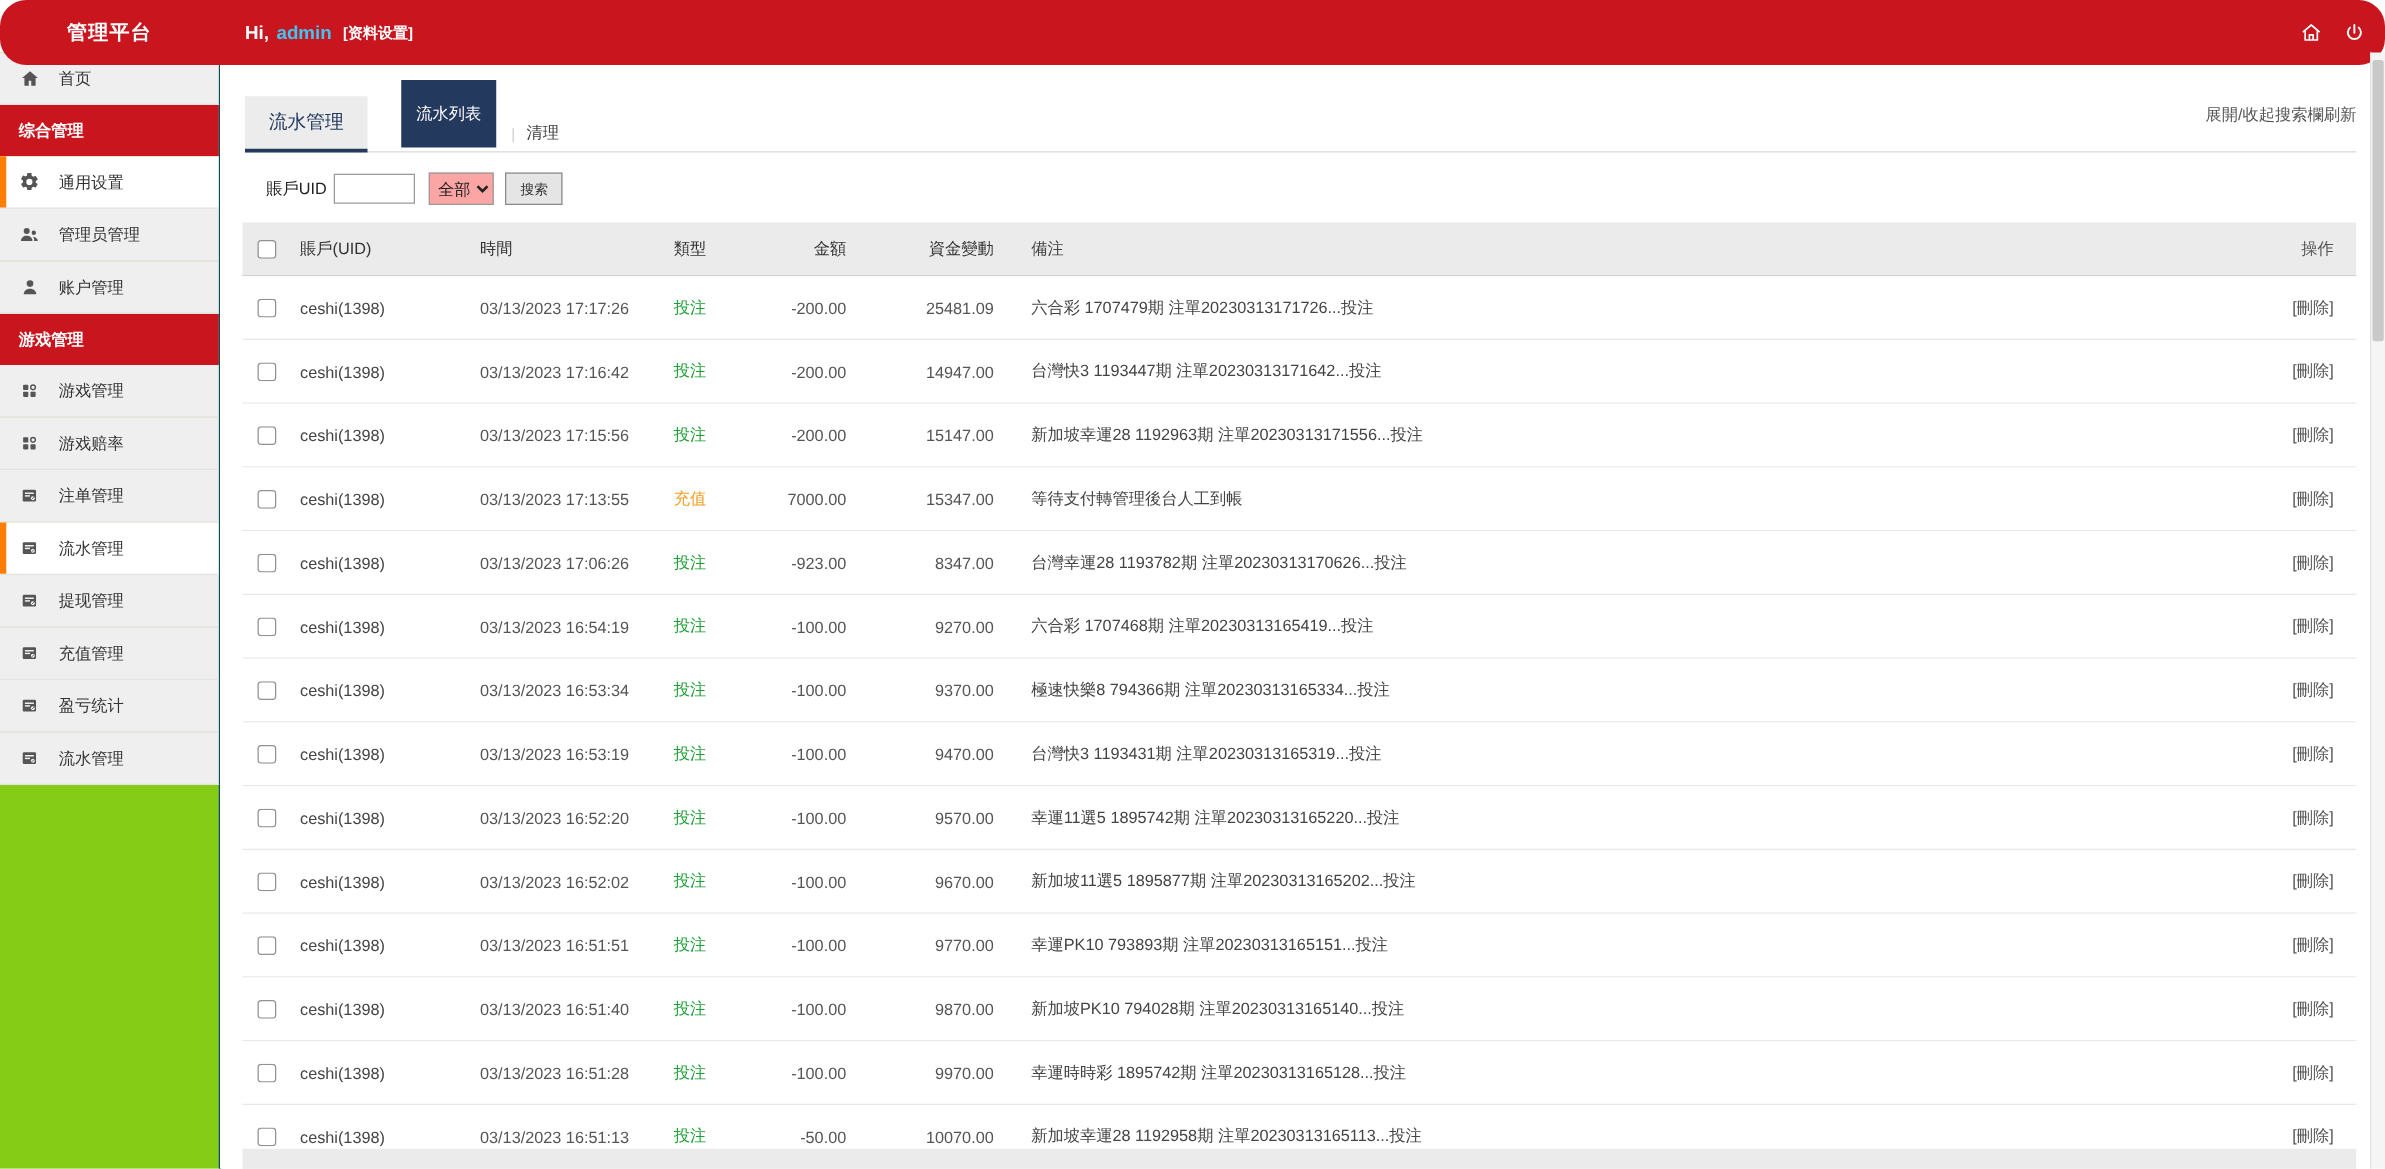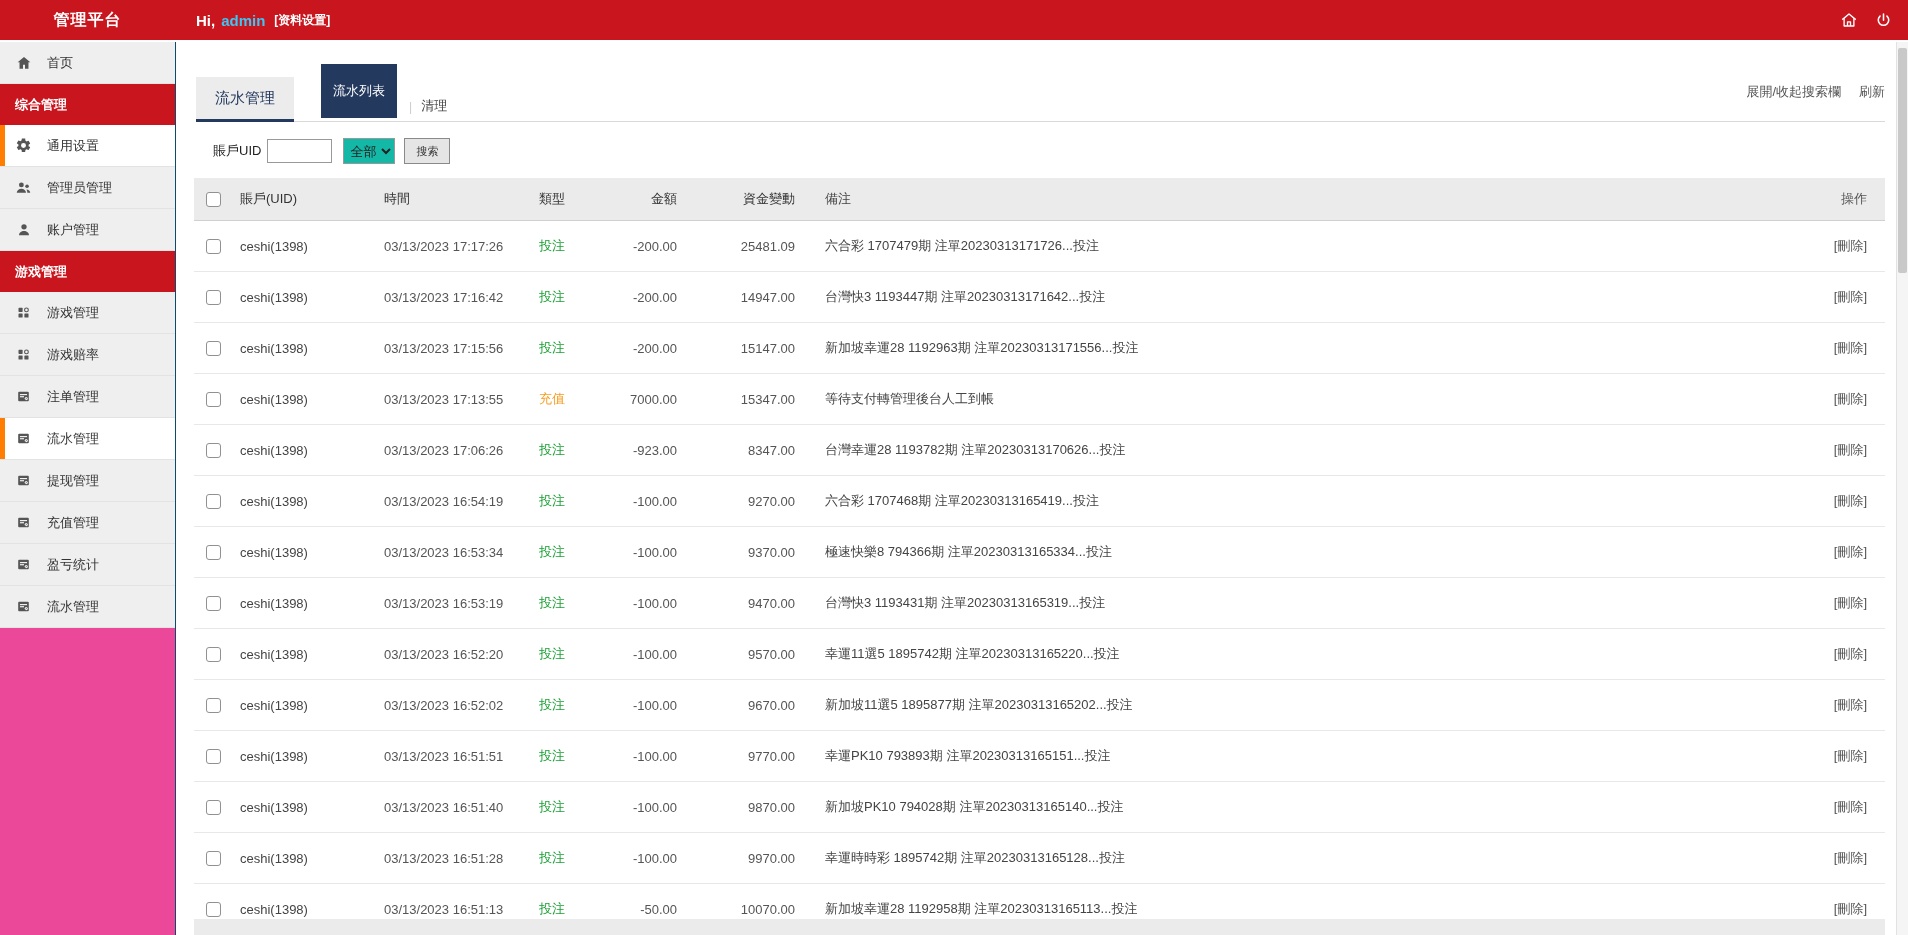--- a/index.html
+++ b/index.html
@@ -2,47 +2,47 @@
 <html><head>
 <meta charset="utf-8">
 <style>
   html,body{margin:0;padding:0;}
   body{
     width:1908px;height:935px;position:relative;overflow:hidden;
     background:#fff;font-family:"Liberation Sans","DejaVu Sans",sans-serif;
     -webkit-font-smoothing:antialiased;
   }
   
-  .topbar{position:absolute;top:0;left:0;right:0;height:40px;background:#c9151e;display:flex;align-items:center;z-index:5;}
+  .topbar{position:absolute;top:0;left:0;right:0;height:52px;background:#c9151e;display:flex;align-items:center;z-index:5;border-radius:21px;}
   .brand{width:175px;text-align:center;color:#fff;font-size:16px;font-weight:bold;letter-spacing:1px;}
   .greeting{margin-left:21px;font-size:15px;font-weight:bold;color:#fff;display:flex;align-items:center;}
   .greeting .uname{color:#3cc6f4;margin-left:6px;}
   .greeting .profile{color:#fff;font-size:12px;margin-left:9px;font-weight:bold;cursor:pointer;}
   .top-icons{margin-left:auto;display:flex;align-items:center;gap:17px;padding-right:16px;color:#fff;}
   .top-icons .ticon{display:flex;align-items:center;cursor:pointer;}
   
-  .sidebar{position:absolute;top:42px;left:0;width:175px;bottom:0;background:#ec4899;border-right:2px solid #0c4a6e;}
+  .sidebar{position:absolute;top:42px;left:0;width:175px;bottom:0;background:#84cc16;border-right:2px solid #0c4a6e;}
   .side-item{height:41px;border-bottom:1px solid #e3e3e3;display:flex;align-items:center;padding-left:15px;gap:15px;font-size:13px;color:#333;position:relative;cursor:pointer;background:#efefef;}
   .side-item .sicon{width:17px;height:17px;display:flex;align-items:center;justify-content:center;color:#555;}
   .side-item.active{background:#fff;}
   .side-item.active::before{content:"";position:absolute;left:0;top:0;bottom:0;width:5px;background:#ff7d01;}
   .side-section{height:41px;display:flex;align-items:center;padding-left:15px;background:#c9151e;color:#fff;font-size:13px;font-weight:bold;}
   
   .content{position:absolute;left:176px;top:42px;right:0;bottom:0;background:#fff;}
   .tabrow{margin:0 23px 0 20px;height:79px;display:flex;align-items:flex-end;border-bottom:1px solid #d9d9d9;}
   .page-title{background:#ececec;color:#24395e;font-size:15px;height:42px;line-height:42px;padding:0 19px;border-bottom:3px solid #24395e;margin-bottom:-1px;}
   .tab{background:#24395e;color:#fff;font-size:13px;padding:18px 12px;margin-left:27px;margin-bottom:3px;cursor:pointer;}
   .tab-sep{color:#ccc;font-size:12px;margin:0 9px 7px 12px;}
   .tab-plain{color:#444;font-size:13px;margin-bottom:6px;cursor:pointer;}
-  .tab-toolbar{margin-left:auto;margin-bottom:20px;display:flex;gap:18px;font-size:13px;color:#555;}
+  .tab-toolbar{margin-left:auto;margin-bottom:20px;display:flex;font-size:13px;color:#555;}
   .tab-toolbar span{cursor:pointer;}
   
   .search-row{margin:0 23px 0 20px;padding:16px 0 12px 17px;display:flex;align-items:center;font-size:13px;color:#222;}
   .search-row input[type=text]{width:57px;height:22px;border:1px solid #999;margin-left:6px;padding:0 3px;font-size:13px;outline:none;}
-  .search-row select{margin-left:11px;height:26px;border:1px solid #999;background:#14b8a6;font-size:13px;color:#222;padding:0 2px;}
+  .search-row select{margin-left:11px;height:26px;border:1px solid #999;background:#fca5a5;font-size:13px;color:#222;padding:0 2px;}
   .search-row button{margin-left:9px;height:26px;padding:0 11px;background:#e5e5e5;border:1px solid #8a8a8a;font-size:11px;color:#333;cursor:pointer;font-family:inherit;}
   
   .table{margin:2px 23px 0 18px;}
   .tgrid{display:grid;grid-template-columns:46px 144px 154px 70px 83px 114px 1fr 110px;align-items:center;}
   .thead{background:#ebebeb;height:42px;font-size:13px;color:#333;border-bottom:1px solid #d0d0d0;}
   .trow{height:50px;border-bottom:1px solid #e8e8e8;font-size:13px;color:#555;background:#fff;}
   .cell{overflow:hidden;white-space:nowrap;}
   .c-check{padding-left:12px;display:flex;align-items:center;}
   .c-account{color:#444;}
   .c-time{color:#555;}

